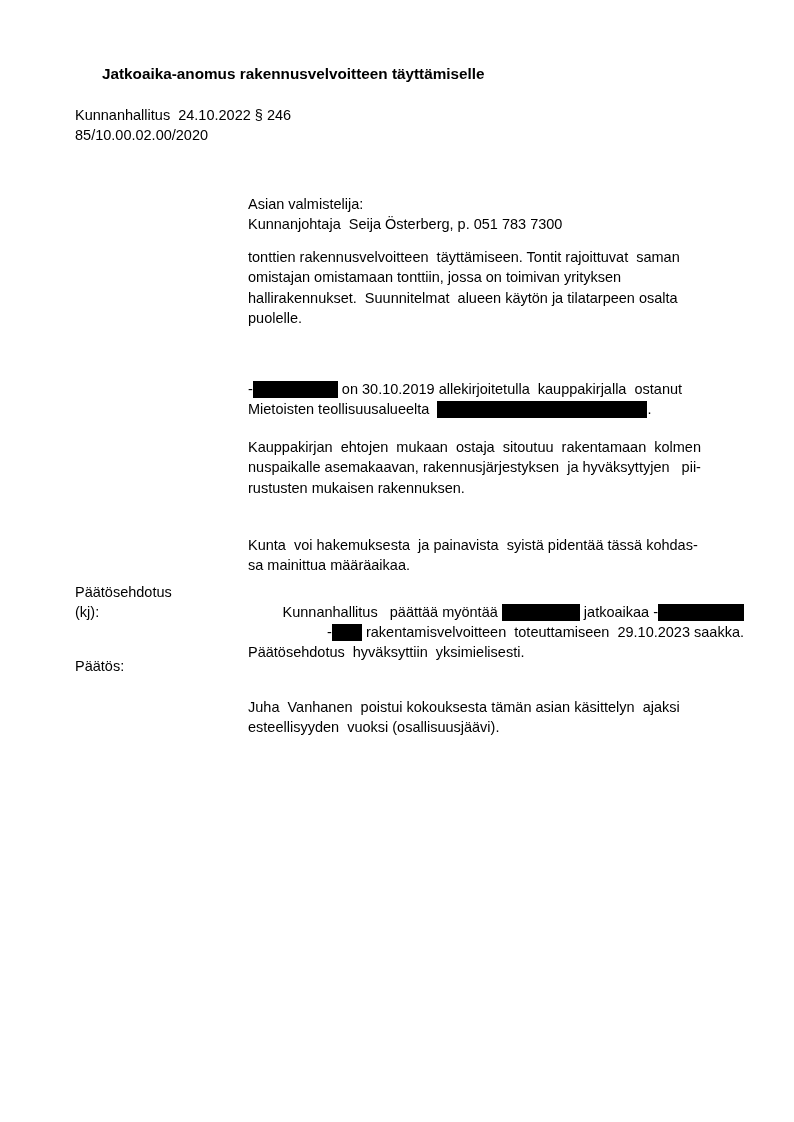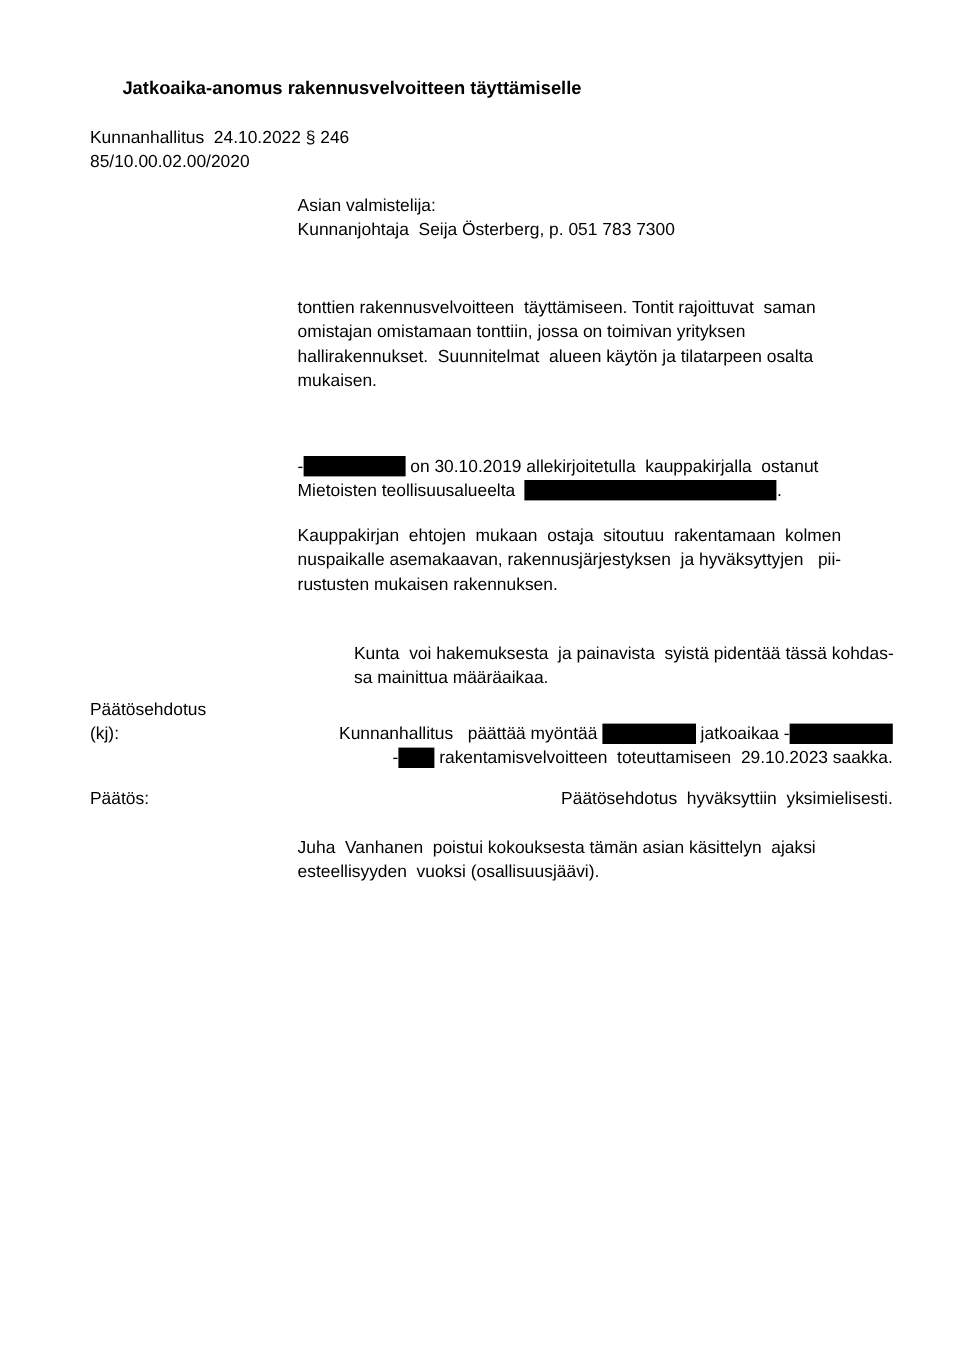--- a/index.html
+++ b/index.html
@@ -35,58 +35,58 @@
 
 <div class="page">
 
   <div class="abs doc-title" style="top:64px; left:75px;margin-left:27px;">Jatkoaika-anomus rakennusvelvoitteen täyttämiselle</div>
 
   <div class="abs" style="top:105px; left:75px;">
     <div class="line">Kunnanhallitus  24.10.2022 § 246</div>
     <div class="line">85/10.00.02.00/2020</div>
   </div>
 
-  <div class="abs" style="top:162px; left:248px;">
+  <div class="abs" style="top:194px; left:248px;">
       <div class="line"><span>Asian valmistelija:</span></div>
       <div class="line"><span>Kunnanjohtaja  Seija Österberg, p. 051 783 7300</span></div>
     </div>
 
   <div class="abs content-col" style="top:247px; left:248px;">
       <div class="line"><span>tonttien rakennusvelvoitteen  täyttämiseen. Tontit rajoittuvat  saman</span></div>
       <div class="line"><span>omistajan omistamaan tonttiin, jossa on toimivan yrityksen</span></div>
       <div class="line"><span>hallirakennukset.  Suunnitelmat  alueen käytön ja tilatarpeen osalta</span></div>
-      <div class="line"><span>mukaisen.</span></div>
+      <div class="line"><span>puolelle.</span></div>
     </div>
 
   <div class="abs content-col" style="top:379px; left:248px;">
       <div class="line"><span>-</span><span class="redaction" style="width: 85px; background: rgb(0, 0, 0);"></span><span> on 30.10.2019 allekirjoitetulla  kauppakirjalla  ostanut</span></div>
       <div class="line"><span>Mietoisten teollisuusalueelta  </span><span class="redaction" style="width: 210px; background: rgb(0, 0, 0);"></span><span>.</span></div>
     </div>
 
   <div class="abs content-col" style="top:437px; left:248px;">
       <div class="line"><span>Kauppakirjan  ehtojen  mukaan  ostaja  sitoutuu  rakentamaan  kolmen</span></div>
       <div class="line"><span>nuspaikalle asemakaavan, rakennusjärjestyksen  ja hyväksyttyjen   pii-</span></div>
       <div class="line"><span>rustusten mukaisen rakennuksen.</span></div>
     </div>
 
-  <div class="abs content-col" style="top:535px; left:248px;margin-left:47px;">
+  <div class="abs content-col" style="top:535px; left:248px;">
       <div class="line"><span>Kunta  voi hakemuksesta  ja painavista  syistä pidentää tässä kohdas-</span></div>
       <div class="line"><span>sa mainittua määräaikaa.</span></div>
     </div>
 
   <div class="abs label-col" style="top:582px; left:75px;"><div class="line"><span>Päätösehdotus</span></div><div class="line"><span>(kj):</span></div></div>
 
   <div class="abs content-col" style="top:602px; left:248px;text-align:right;">
       <div class="line"><span>Kunnanhallitus   päättää myöntää </span><span class="redaction" style="width: 78px; background: rgb(0, 0, 0);"></span><span> jatkoaikaa -</span><span class="redaction" style="width: 86px; background: rgb(0, 0, 0);"></span></div>
       <div class="line"><span>-</span><span class="redaction" style="width: 30px; background: rgb(0, 0, 0);"></span><span> rakentamisvelvoitteen  toteuttamiseen  29.10.2023 saakka.</span></div>
     </div>
 
   <div class="abs label-col" style="top:656px; left:75px;text-align:center;">Päätös:</div>
 
-  <div class="abs content-col" style="top:656px; left:248px;text-align:right;">
+  <div class="abs content-col" style="top:642px; left:248px;">
       <div class="line"><span>Päätösehdotus  hyväksyttiin  yksimielisesti.</span></div>
     </div>
 
   <div class="abs content-col" style="top:697px; left:248px;">
       <div class="line"><span>Juha  Vanhanen  poistui kokouksesta tämän asian käsittelyn  ajaksi</span></div>
       <div class="line"><span>esteellisyyden  vuoksi (osallisuusjäävi).</span></div>
     </div>
 
 </div>
 

